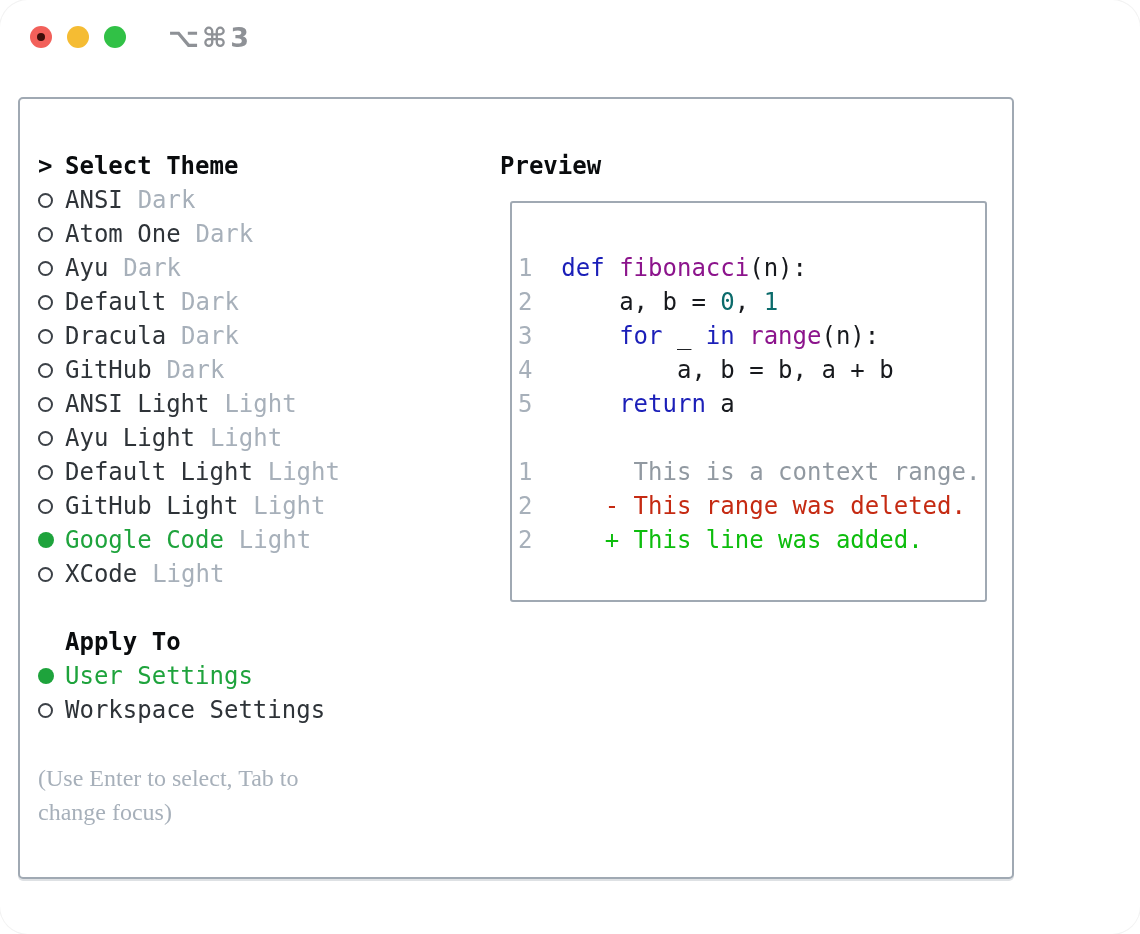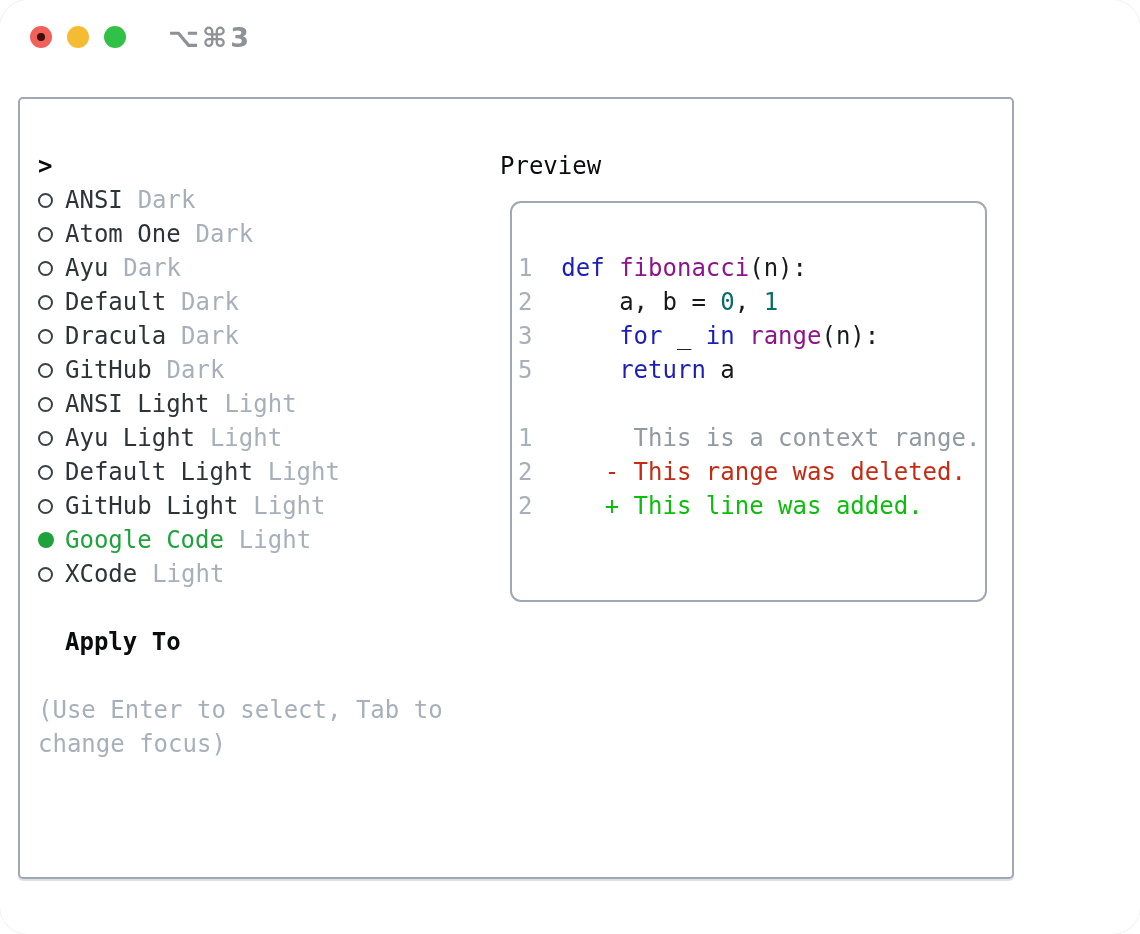--- a/index.html
+++ b/index.html
@@ -48,30 +48,30 @@
   .dot-selected {
     width:16px; height:16px; background:#1ea33c; border-radius:50%;
     display:inline-block;
   }
   .theme-name { color:#2e3338; }
   .theme-name.selected { color:#1ea33c; }
   .variant { color:#a7b0ba; margin-left:0.62em;text-align:center; }
   .apply-header-text { color:#0a0c0e;font-weight:bold; }
   .option-label { color:#2e3338; }
   .option-label.selected { color:#1ea33c; }
-  .hint { color:#a7b0ba; }
+  .hint { color:#a7b0ba;font-family:Liberation Serif, serif; }
 
   
   .preview-title {
     position:absolute; left:480px; top:50px; height:34px; line-height:34px;
-    font-size:24px; font-weight:normal; color:#0a0c0e;
+    font-size:24px; font-weight:bold; color:#0a0c0e;
   }
   .preview-box {
     position:absolute; left:490px; top:102px; width:477px; height:401px;
-    border:2px solid #a0a9b3; border-radius:11px; background:#ffffff;
+    border:2px solid #a0a9b3; border-radius:3px; background:#ffffff;
   }
   .code-flow { position:absolute; left:6px; top:48px; right:4px; }
   .pline { height:34px; line-height:34px; font-size:24px; white-space:pre; }
   .pline span { white-space:pre; }
   .ln { display:inline-block; width:3ch; color:#a7b0ba; }
   .c-kw  { color:#1b1fb8; }
   .c-fn  { color:#8c148c; }
   .c-num { color:#0b6b6b; }
   .c-pl  { color:#17191d; }
   .spacer-line { height:34px; }
@@ -91,20 +91,21 @@
     <span class="tl yellow"></span>
     <span class="tl green"></span>
     <div class="win-title">⌥⌘3</div>
   </div>
 
   <div class="panel">
 
     <div class="left-col">
       <div class="row">
         <span class="bullet-col marker">&gt;</span>
+        <span class="header-text">Select Theme</span>
       </div>
 
       <div id="theme-list">
           <div class="row"><span class="bullet-col"><span class="ring"></span></span><span class="theme-name">ANSI</span><span class="variant">Dark</span></div>
           <div class="row"><span class="bullet-col"><span class="ring"></span></span><span class="theme-name">Atom One</span><span class="variant">Dark</span></div>
           <div class="row"><span class="bullet-col"><span class="ring"></span></span><span class="theme-name">Ayu</span><span class="variant">Dark</span></div>
           <div class="row"><span class="bullet-col"><span class="ring"></span></span><span class="theme-name">Default</span><span class="variant">Dark</span></div>
           <div class="row"><span class="bullet-col"><span class="ring"></span></span><span class="theme-name">Dracula</span><span class="variant">Dark</span></div>
           <div class="row"><span class="bullet-col"><span class="ring"></span></span><span class="theme-name">GitHub</span><span class="variant">Dark</span></div>
           <div class="row"><span class="bullet-col"><span class="ring"></span></span><span class="theme-name">ANSI Light</span><span class="variant">Light</span></div>
@@ -115,35 +116,40 @@
           <div class="row"><span class="bullet-col"><span class="ring"></span></span><span class="theme-name">XCode</span><span class="variant">Light</span></div>
         </div>
 
       <div class="row"></div>
 
       <div class="row">
         <span class="bullet-col"></span>
         <span class="apply-header-text">Apply To</span>
       </div>
 
+      <div id="apply-list">
+          <div class="row"><span class="bullet-col"><span class="dot-selected"></span></span><span class="option-label selected">User Settings</span></div>
+          <div class="row"><span class="bullet-col"><span class="ring"></span></span><span class="option-label">Workspace Settings</span></div>
+        </div>
 
       <div class="row"></div>
 
       <div class="row hint">(Use Enter to select, Tab to</div>
       <div class="row hint">change focus)</div>
     </div>
 
     <div class="preview-title">Preview</div>
 
     <div class="preview-box">
       <div class="code-flow">
         <div id="code-block">
             <div class="pline"><span class="ln">1</span><span class="c-kw">def</span><span class="c-pl"> </span><span class="c-fn">fibonacci</span><span class="c-pl">(n):</span></div>
             <div class="pline"><span class="ln">2</span><span class="c-pl">    a, b = </span><span class="c-num">0</span><span class="c-pl">, </span><span class="c-num">1</span></div>
             <div class="pline"><span class="ln">3</span><span class="c-pl">    </span><span class="c-kw">for</span><span class="c-pl"> _ </span><span class="c-kw">in</span><span class="c-pl"> </span><span class="c-fn">range</span><span class="c-pl">(n):</span></div>
+            <div class="pline"><span class="ln">4</span><span class="c-pl">        a, b = b, a + b</span></div>
             <div class="pline"><span class="ln">5</span><span class="c-pl">    </span><span class="c-kw">return</span><span class="c-pl"> a</span></div>
           </div>
         <div class="spacer-line"></div>
         <div id="diff-block">
             <div class="pline"><span class="ln">1</span><span class="diff-context">     This is a context range.</span></div>
             <div class="pline"><span class="ln">2</span><span class="diff-deleted">   - This range was deleted.</span></div>
             <div class="pline"><span class="ln">2</span><span class="diff-added">   + This line was added.</span></div>
           </div>
       </div>
     </div>

